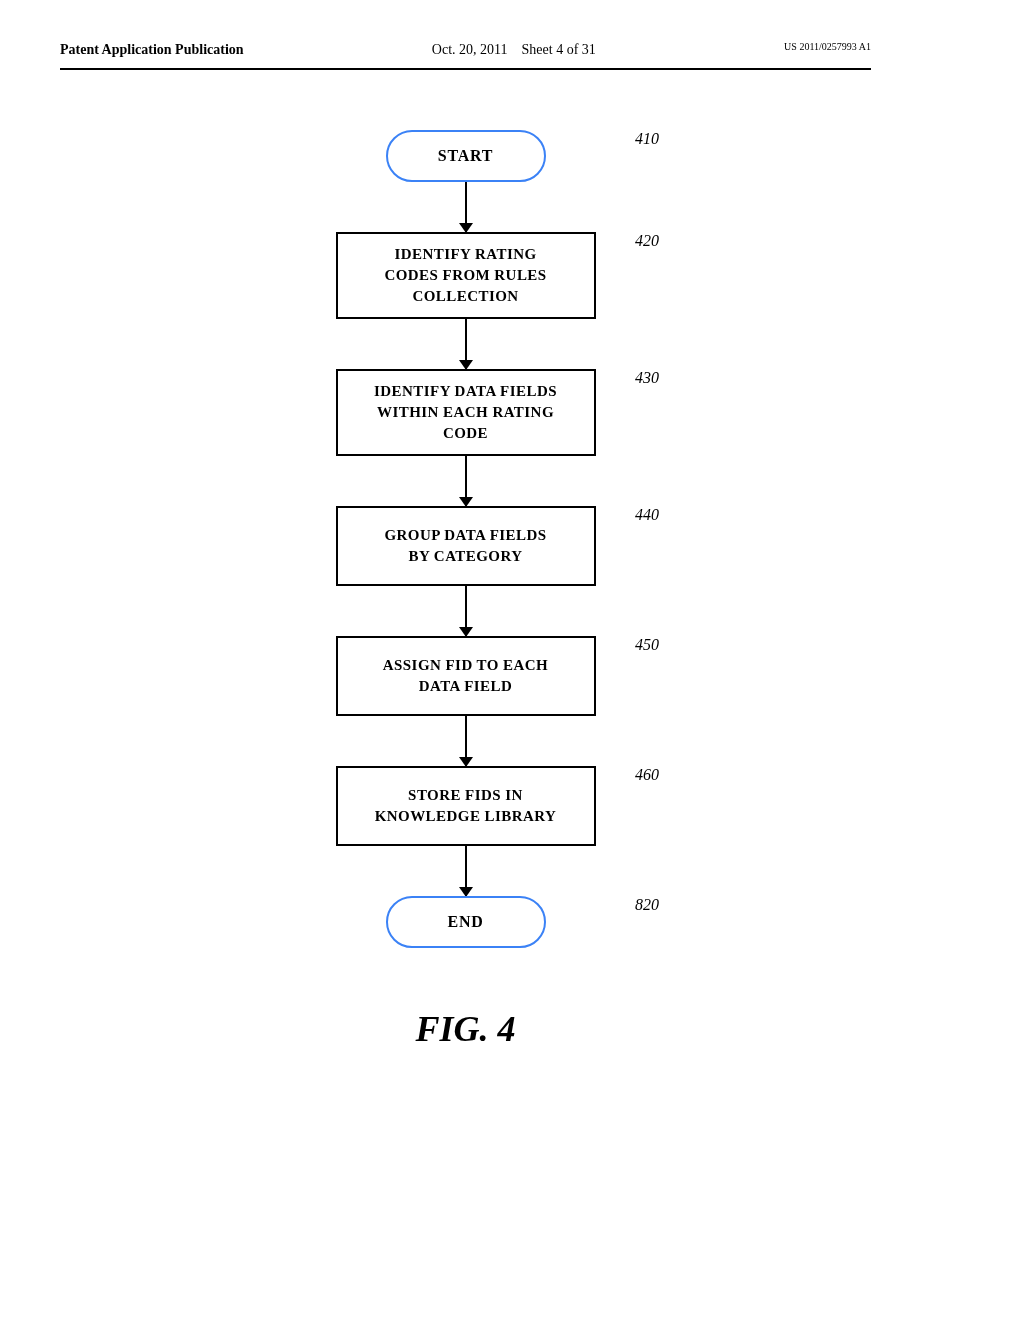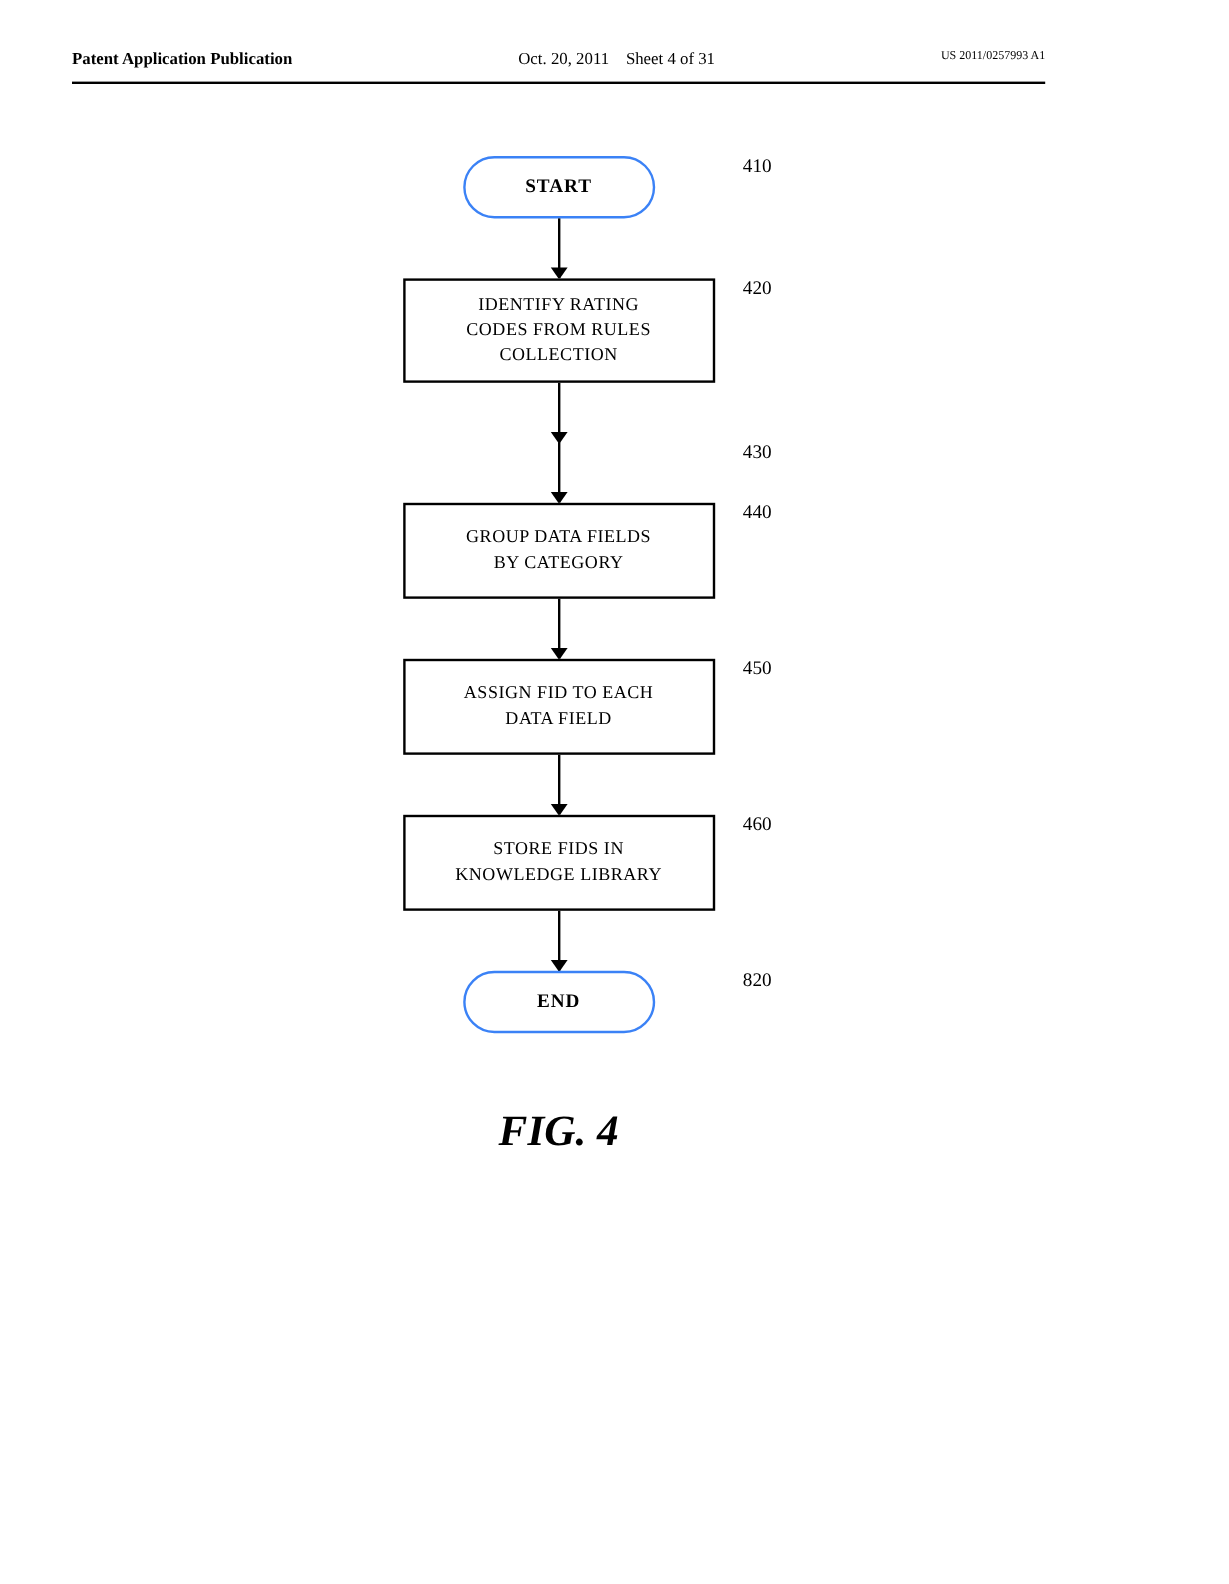--- a/index.html
+++ b/index.html
@@ -62,36 +62,37 @@
     .step-wrapper {
       position: relative;
       display: flex;
       flex-direction: column;
       align-items: center;
       width: 100%;
     }
 
     .step-label {
       position: absolute;
+      font-style: italic;
       font-size: 16px;
       top: 0;
-      right: 228px;
+      right: 212px;
     }
 
     
     .box-rect {
       border: 2px solid #000;
       width: 260px;
       min-height: 80px;
       display: flex;
       align-items: center;
       justify-content: center;
       text-align: center;
       font-size: 15px;
-      font-weight: normal;
+      font-weight: bold;
       letter-spacing: 0.03em;
       line-height: 1.4;
       padding: 10px 16px;
       background: #fff;
     }
 
     
     .box-pill {
       border: 2px solid #3b82f6;
       border-radius: 40px;
@@ -170,20 +171,23 @@
       <span class="step-label">420</span>
       <div class="box-rect">
         <span>IDENTIFY RATING<br>CODES FROM RULES<br>COLLECTION</span>
       </div>
     </div>
 
     <div class="arrow"></div>
 
     <div class="step-wrapper">
       <span class="step-label">430</span>
+      <div class="box-rect">
+        <span>IDENTIFY DATA FIELDS<br>WITHIN EACH RATING<br>CODE</span>
+      </div>
     </div>
 
     <div class="arrow"></div>
 
     <div class="step-wrapper">
       <span class="step-label">440</span>
       <div class="box-rect">
         <span>GROUP DATA FIELDS<br>BY CATEGORY</span>
       </div>
     </div>

